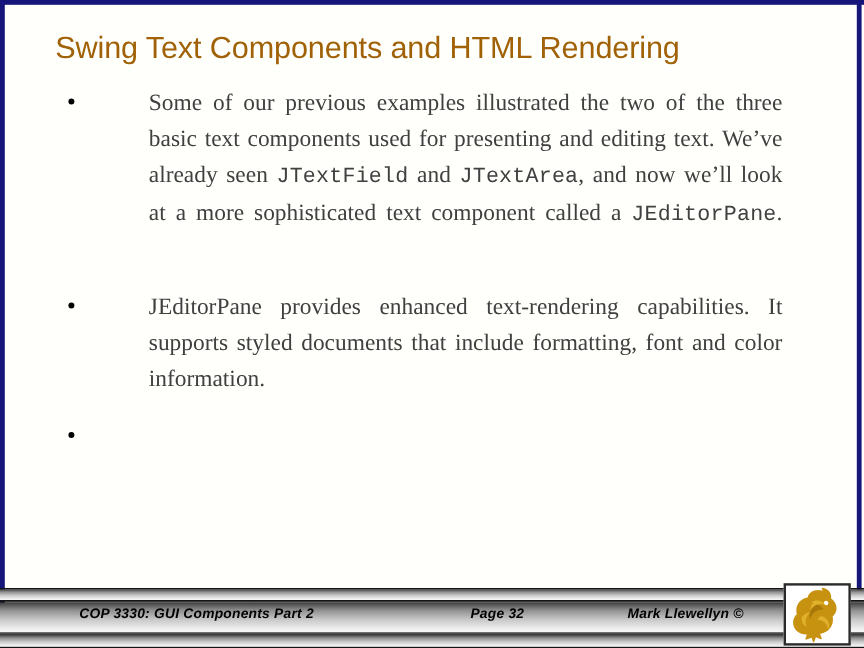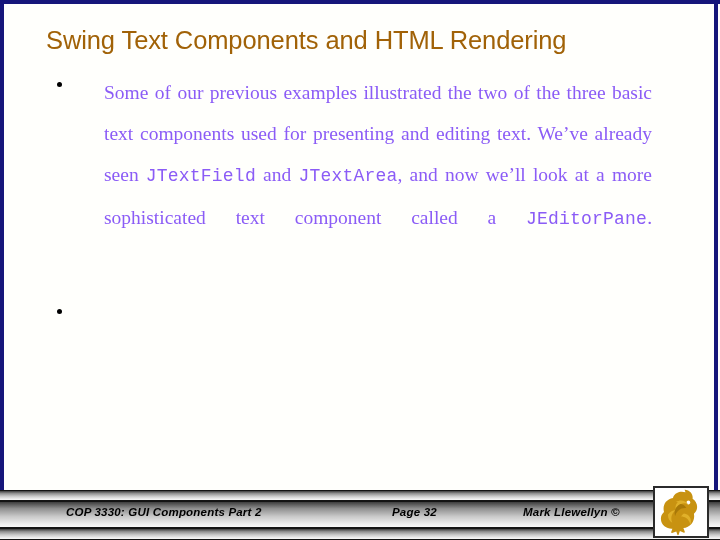--- a/index.html
+++ b/index.html
@@ -73,24 +73,25 @@
     top: 10px;
     width: 5px;
     height: 5px;
     border-radius: 50%;
     background: #000000;
   }
 
   .bullet-text {
     font-family: "Liberation Serif", "DejaVu Serif", serif;
     font-size: 19.5px;
-    line-height: 41px;
-    color: #8b5cf6;
+    line-height: 30px;
+    color: #404040;
     text-align: justify;
     text-justify: inter-word;
+    margin-left: 20px;
   }
   
   .bullet-text.full-justify::after {
     content: "";
     display: inline-block;
     width: 100%;
   }
 
   .code {
     font-family: "Liberation Mono", "DejaVu Sans Mono", monospace;
@@ -162,20 +163,24 @@
 
   <div id="title">Swing Text Components and HTML Rendering</div>
 
   <div id="body">
 
     <div class="bullet-row">
       <span class="bullet-dot"></span>
       <div class="bullet-text full-justify"><span>Some of our previous examples illustrated the two of the three basic text components used for presenting and editing text.  We’ve already seen </span><span class="code">JTextField</span><span> and </span><span class="code">JTextArea</span><span>, and now we’ll look at a more sophisticated text component called a </span><span class="code">JEditorPane</span><span>.</span></div>
     </div>
 
+    <div class="bullet-row">
+      <span class="bullet-dot"></span>
+      <div class="bullet-text"><span>JEditorPane provides enhanced text-rendering capabilities.  It supports styled documents that include formatting, font and color information.</span></div>
+    </div>
 
 
     <div class="bullet-row">
       <span class="bullet-dot"></span>
     </div>
 
   </div>
 
   <div id="footer">
     <div id="footer-bar-top" class="footer-bar"></div>

